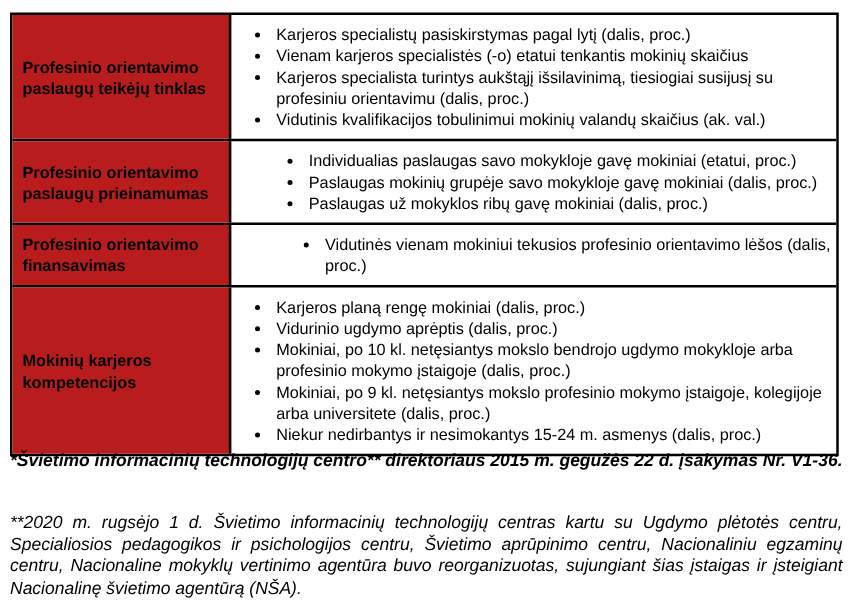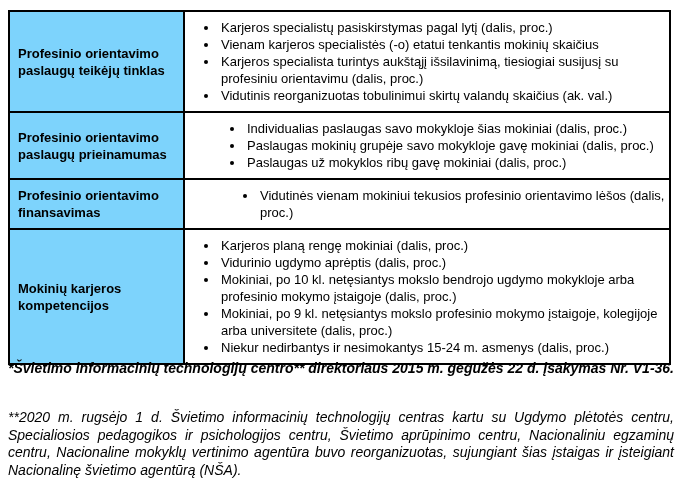--- a/index.html
+++ b/index.html
@@ -13,21 +13,21 @@
   }
   .indicator-table {
     position:absolute; left:8px; top:10px; width:663px;
     border:2px solid #000;
     border-collapse:collapse;
   }
   .trow { display:flex; border-bottom:2px solid #000; }
   .trow:last-child { border-bottom:none; }
   .cell-label {
     width:175px; flex:0 0 175px;
-    background:#7dd3fc;
+    background:#b91c1c;
     border-right:2px solid #000;
     display:flex; align-items:center;
     padding:4px 6px 4px 8px;
     font-weight:bold; font-size:13px; line-height:17px;
   }
   .cell-content {
     flex:1 1 auto;
     display:flex; align-items:center;
     padding:7px 0 7px 0;
   }
@@ -53,32 +53,32 @@
 
   <div class="trow r1">
     <div class="cell-label">
       <span>Profesinio orientavimo paslaugų teikėjų tinklas</span>
     </div>
     <div class="cell-content">
       <ul>
         <li>Karjeros specialistų pasiskirstymas pagal lytį (dalis, proc.)</li>
         <li>Vienam karjeros specialistės (-o) etatui tenkantis mokinių skaičius</li>
         <li>Karjeros specialista turintys aukštąjį išsilavinimą, tiesiogiai susijusį su profesiniu orientavimu (dalis, proc.)</li>
-        <li>Vidutinis reorganizuotas tobulinimui skirtų valandų skaičius (ak. val.)</li>
+        <li>Vidutinis kvalifikacijos tobulinimui mokinių valandų skaičius (ak. val.)</li>
       </ul>
     </div>
   </div>
 
   <div class="trow r2">
     <div class="cell-label">
       <span>Profesinio orientavimo paslaugų prieinamumas</span>
     </div>
     <div class="cell-content">
       <ul>
-        <li>Individualias paslaugas savo mokykloje šias mokiniai (dalis, proc.)</li>
+        <li>Individualias paslaugas savo mokykloje gavę mokiniai (etatui, proc.)</li>
         <li>Paslaugas mokinių grupėje savo mokykloje gavę mokiniai (dalis, proc.)</li>
         <li>Paslaugas už mokyklos ribų gavę mokiniai (dalis, proc.)</li>
       </ul>
     </div>
   </div>
 
   <div class="trow r3">
     <div class="cell-label">
       <span>Profesinio orientavimo finansavimas</span>
     </div>

